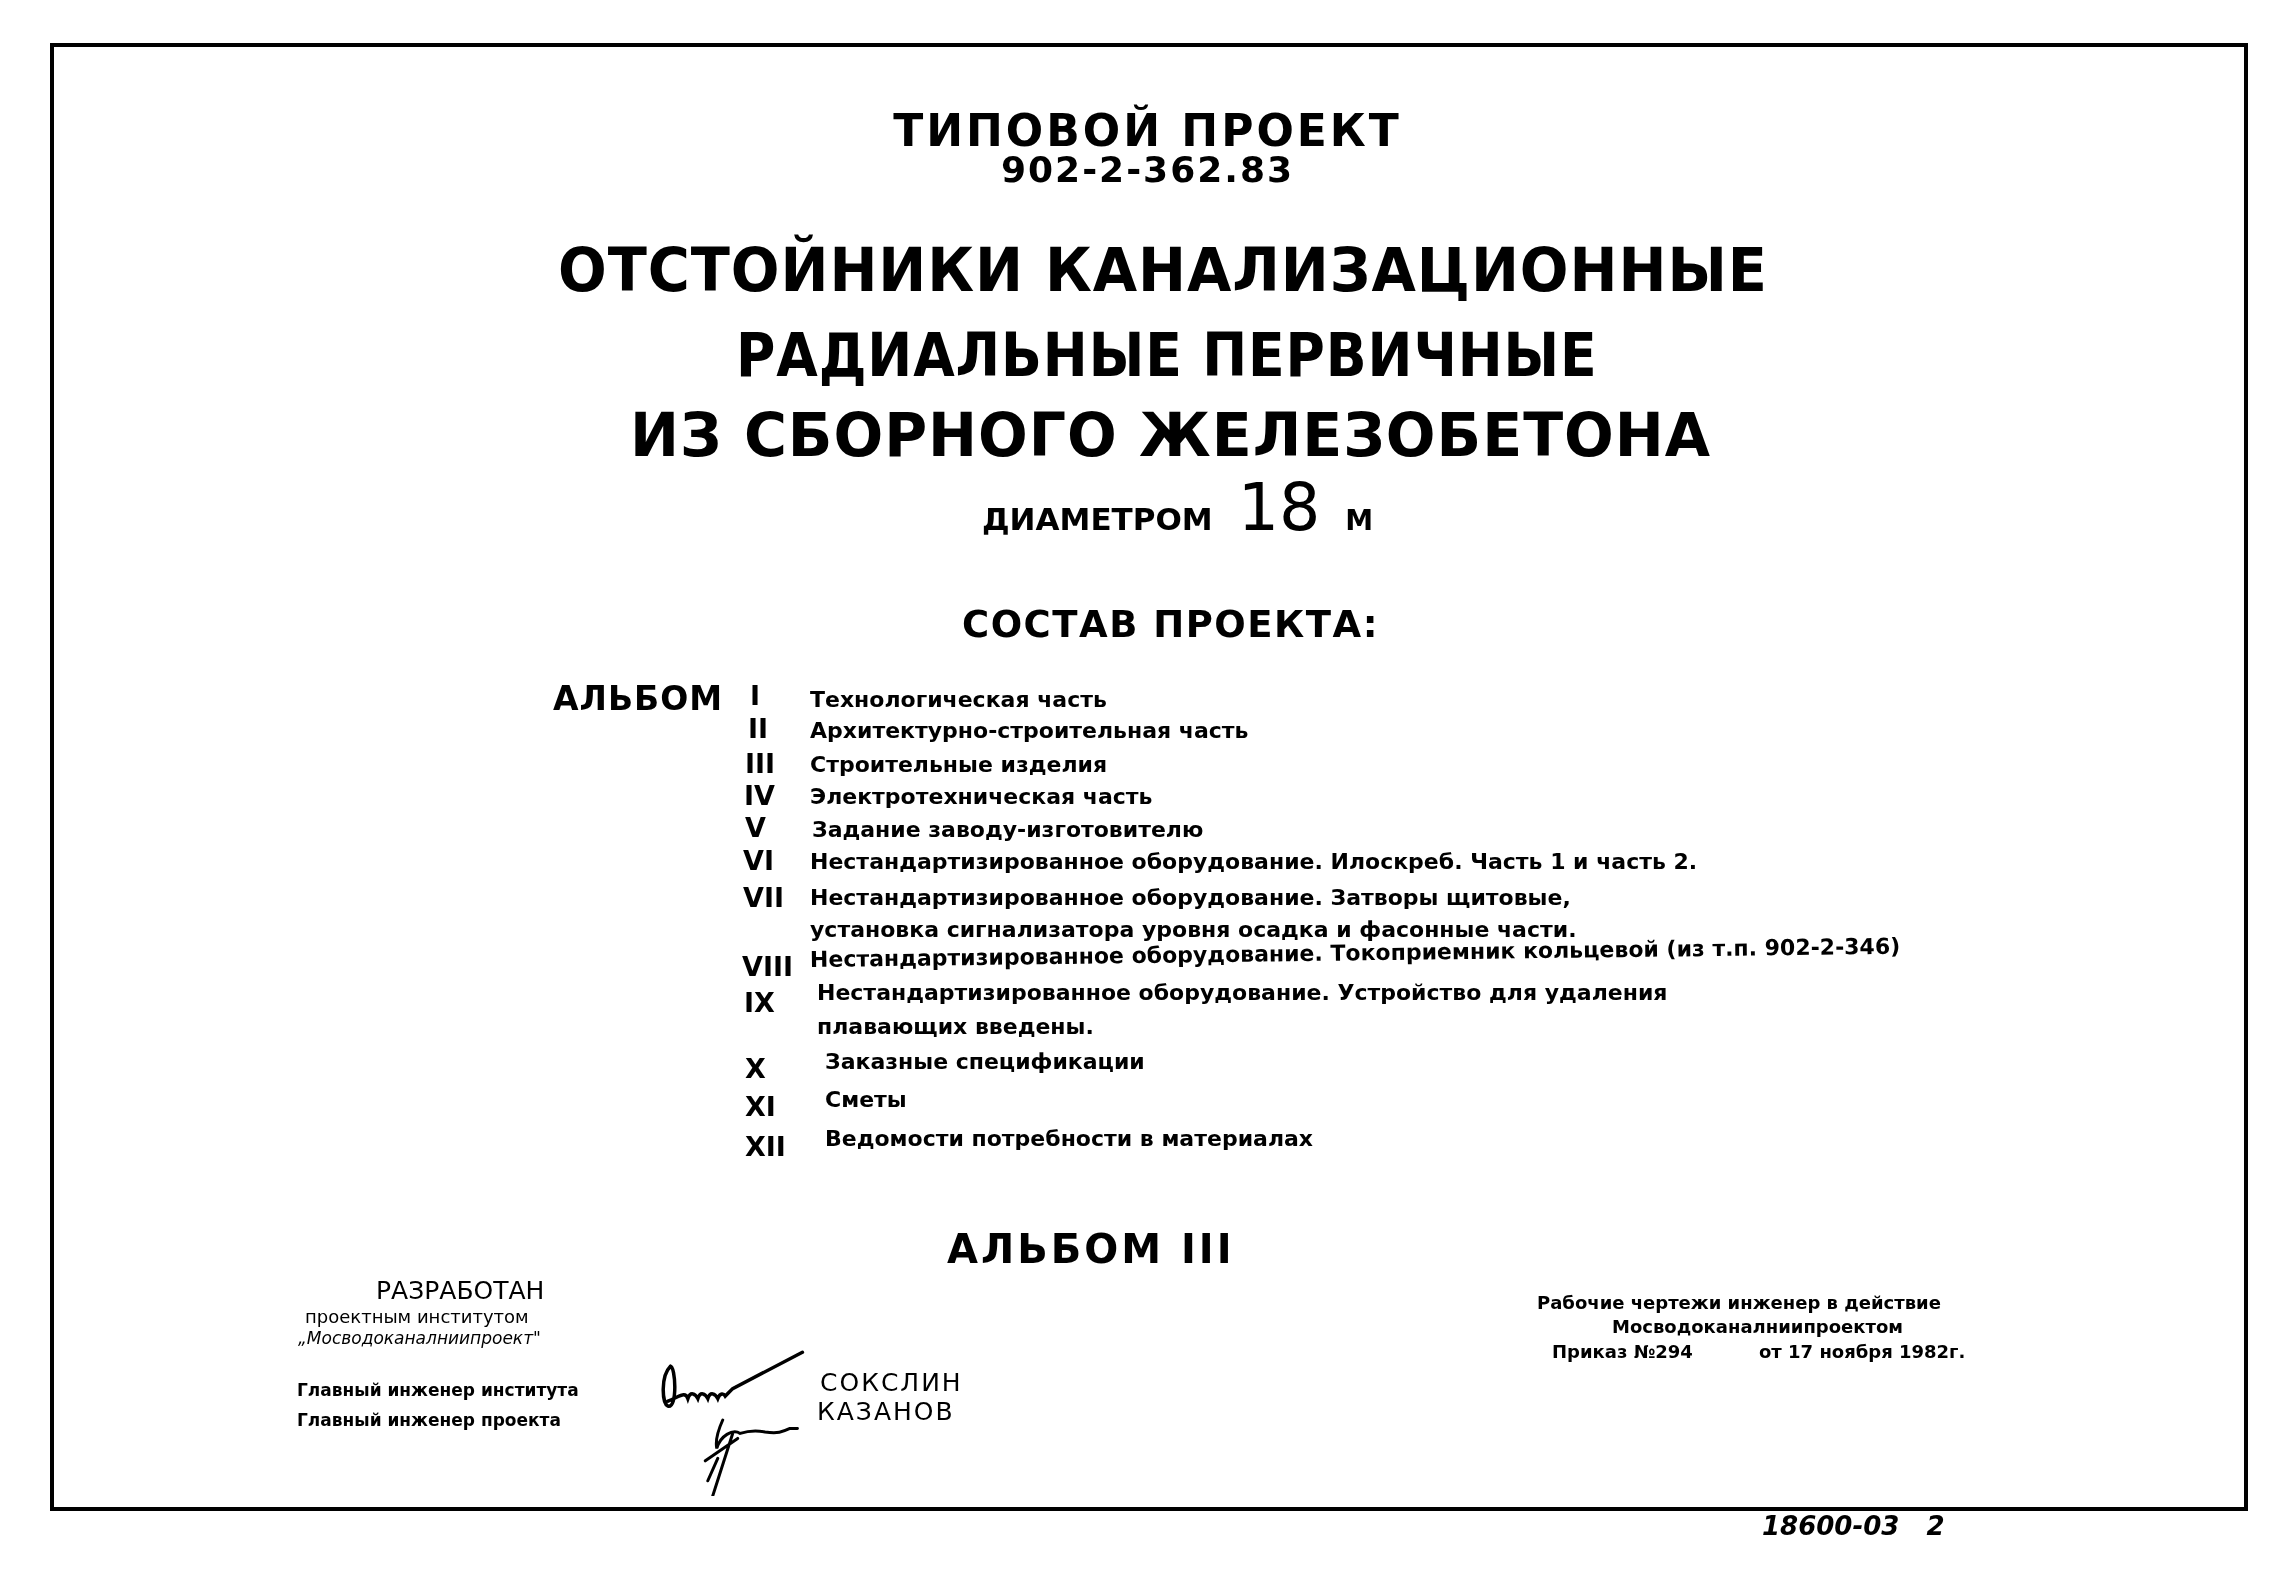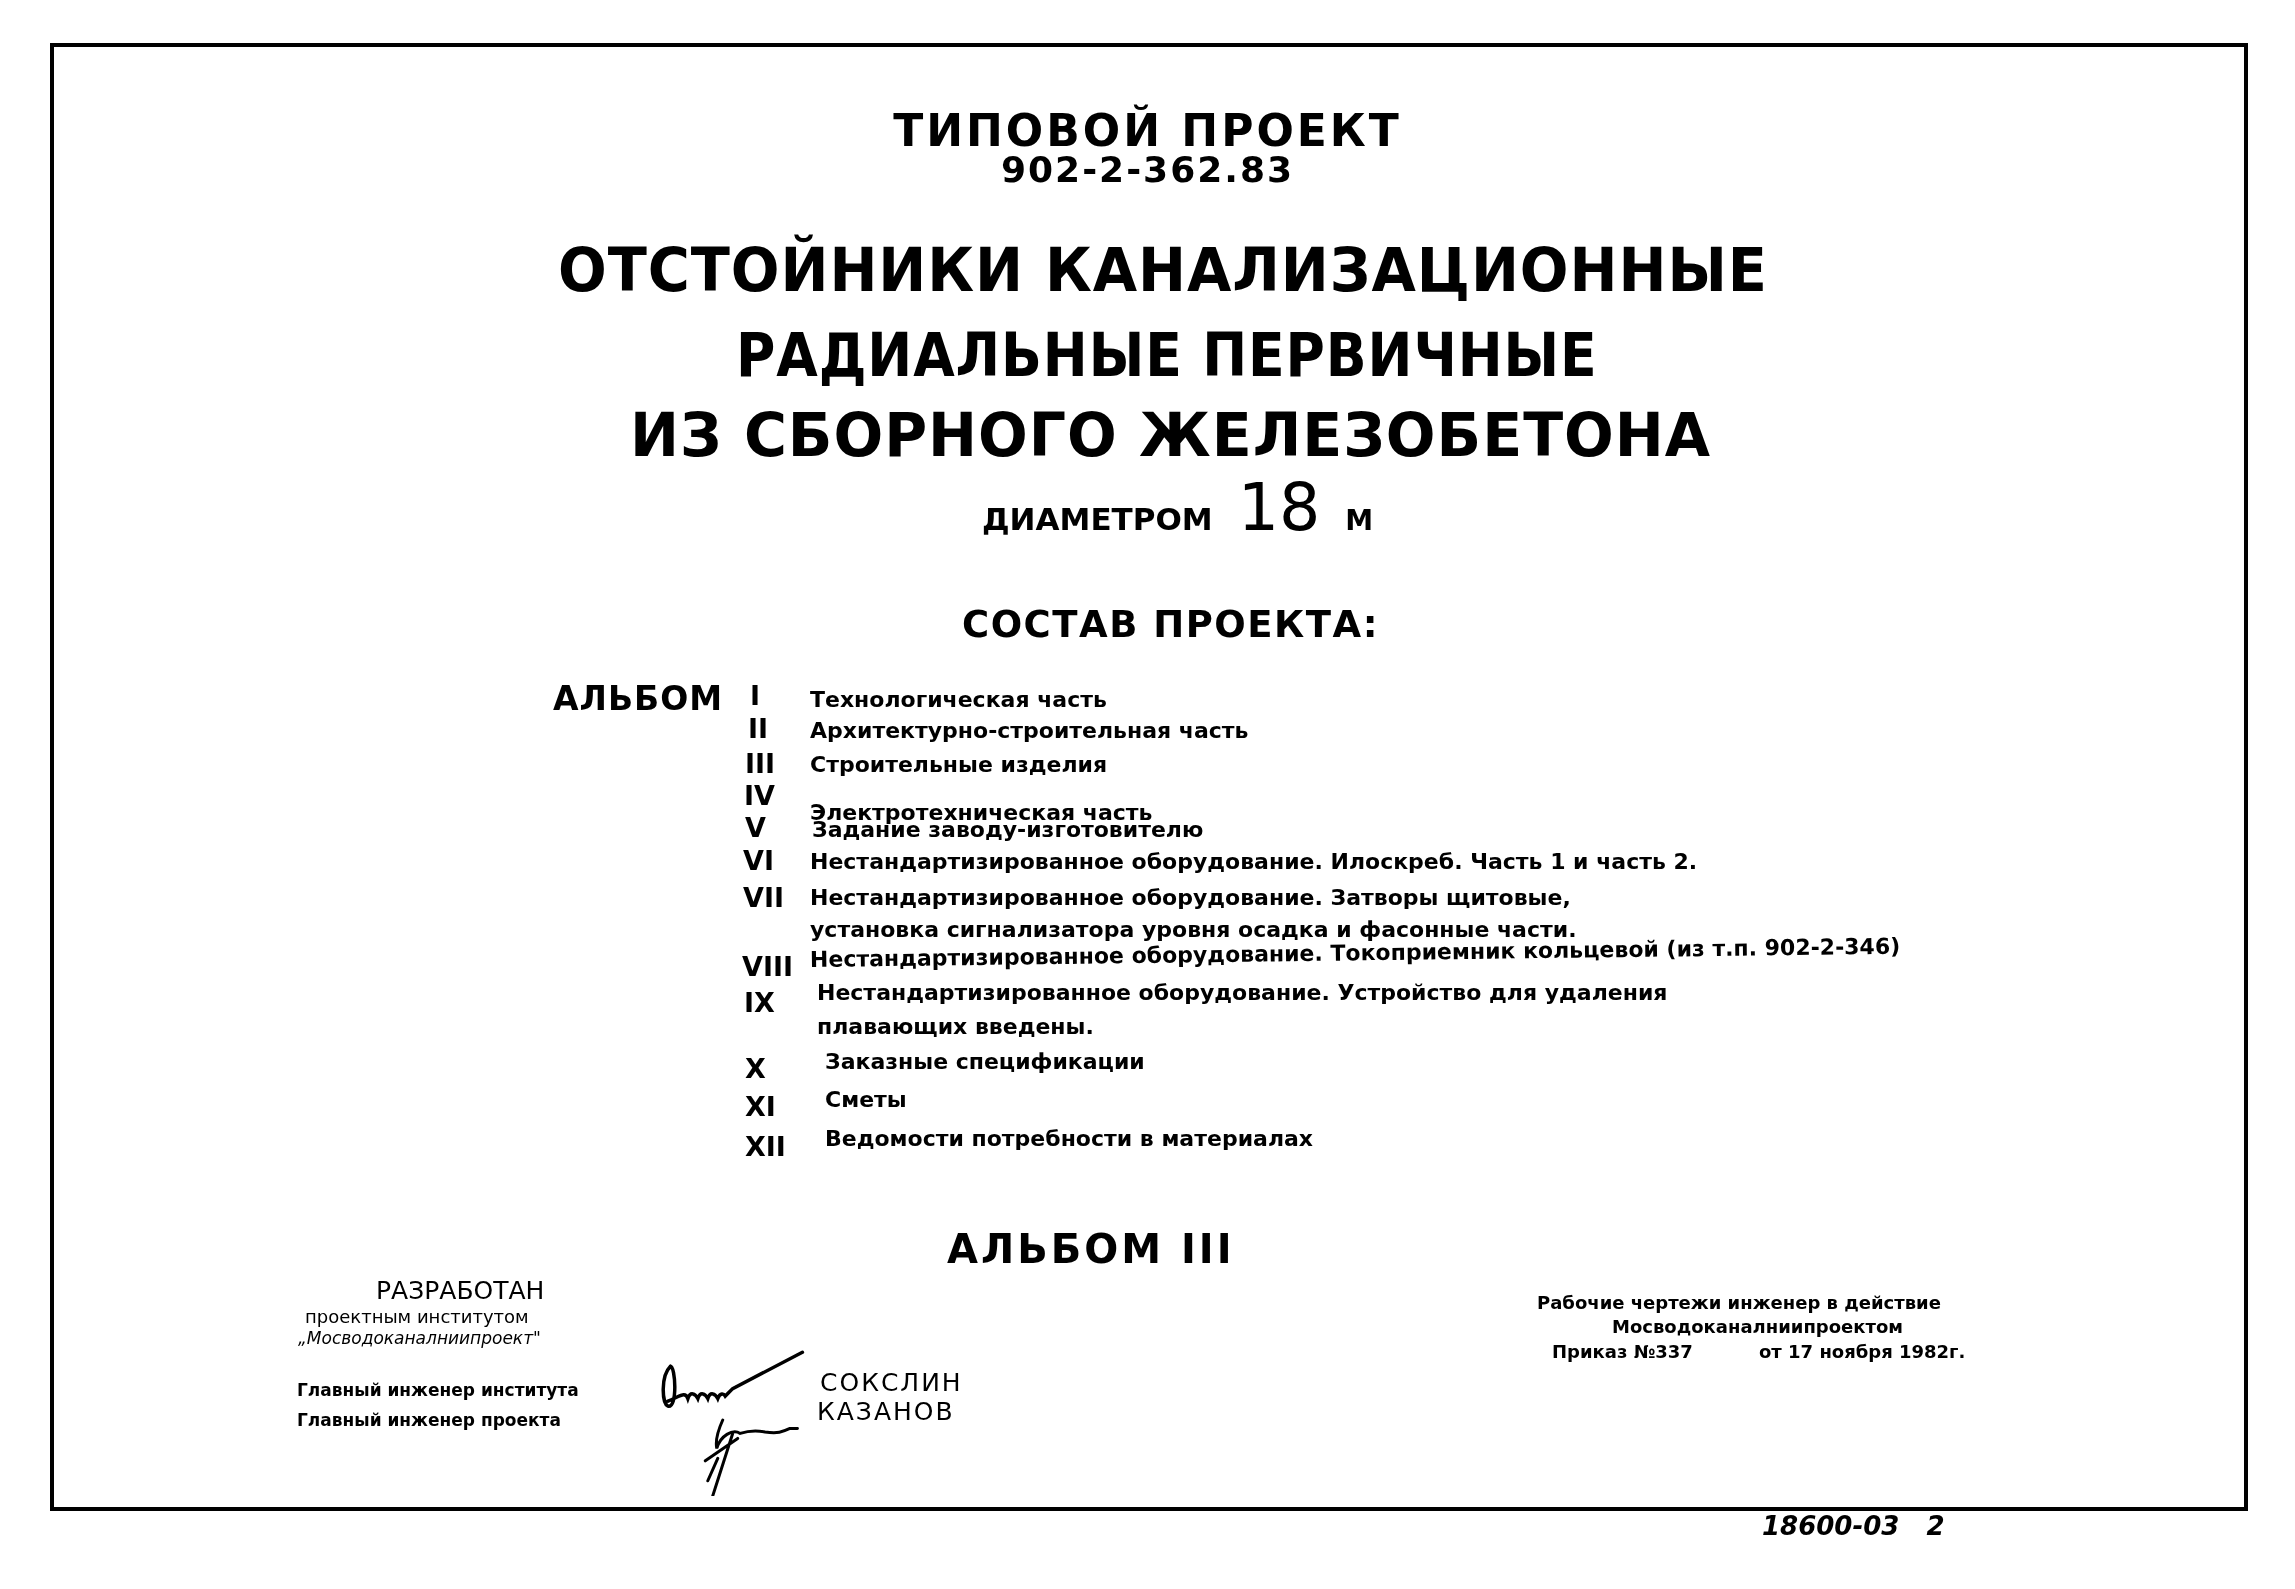--- a/index.html
+++ b/index.html
@@ -71,21 +71,21 @@
   <div class="abs item-num" style="top:680px;left:750px">I</div>
   <div class="abs item-text" style="top:687px;left:810px">Технологическая часть</div>
 
   <div class="abs item-num" style="top:713px;left:748px">II</div>
   <div class="abs item-text" style="top:718px;left:810px">Архитектурно-строительная часть</div>
 
   <div class="abs item-num" style="top:748px;left:745px">III</div>
   <div class="abs item-text" style="top:752px;left:810px">Строительные изделия</div>
 
   <div class="abs item-num" style="top:780px;left:744px">IV</div>
-  <div class="abs item-text" style="top:800px;left:810px">Электротехническая часть</div>
+  <div class="abs item-text" style="top:784px;left:810px">Электротехническая часть</div>
 
   <div class="abs item-num" style="top:812px;left:745px">V</div>
   <div class="abs item-text" style="top:817px;left:812px">Задание заводу-изготовителю</div>
 
   <div class="abs item-num" style="top:845px;left:743px">VI</div>
   <div class="abs item-text" style="top:849px;left:810px">Нестандартизированное оборудование. Илоскреб. Часть 1 и часть 2.</div>
 
   <div class="abs item-num" style="top:882px;left:743px">VII</div>
   <div class="abs item-text" style="top:885px;left:810px">Нестандартизированное оборудование. Затворы щитовые,</div>
   <div class="abs item-text" style="top:917px;left:810px">установка сигнализатора уровня осадка и фасонные части.</div>
@@ -118,17 +118,17 @@
 <div class="abs eng-role" style="top:1410px;left:297px">Главный инженер проекта</div>
 <div class="abs eng-name" style="top:1397px;left:817px">КАЗАНОВ</div>
 
 <svg class="sig" style="left:658px;top:1346px" width="249" height="150" viewBox="0 0 500 300">
   <path d="M25 40 C5 60 8 115 20 120 C40 125 35 40 25 40 M20 110 C45 100 55 90 60 105 C65 90 75 95 80 105 C85 90 95 95 100 105 C105 90 115 95 120 105 C125 92 132 95 135 100 L150 85 L290 12" fill="none" stroke="#000" stroke-width="7" stroke-linecap="round"></path>
   <path d="M130 148 C120 170 115 190 118 205 C125 180 150 165 165 175 C180 170 195 168 215 172 C240 176 250 172 265 165 L280 165 M95 230 L160 185 M150 175 L110 300 M120 225 L100 270" fill="none" stroke="#000" stroke-width="6" stroke-linecap="round"></path>
 </svg>
 
 <div class="abs approval" style="top:1292px;left:1537px">Рабочие чертежи инженер в действие</div>
 <div class="abs approval" style="top:1316px;left:1612px">Мосводоканалниипроектом</div>
-<div class="abs approval" style="top:1341px;left:1552px">Приказ №337</div>
+<div class="abs approval" style="top:1341px;left:1552px">Приказ №294</div>
 <div class="abs approval" style="top:1341px;left:1759px">от 17 ноября 1982г.</div>
 
 <div class="abs code" style="white-space:pre">18600-03   2</div>
 
 
 </body></html>

